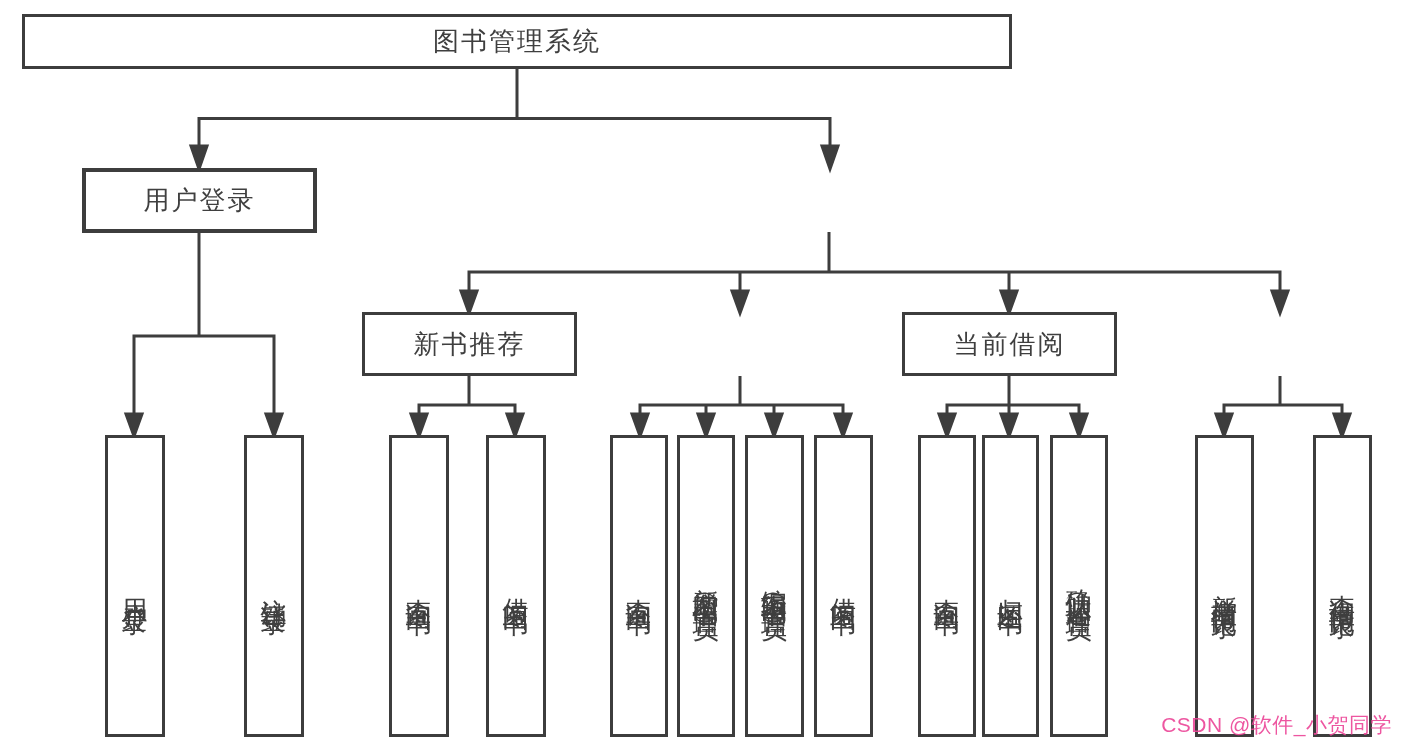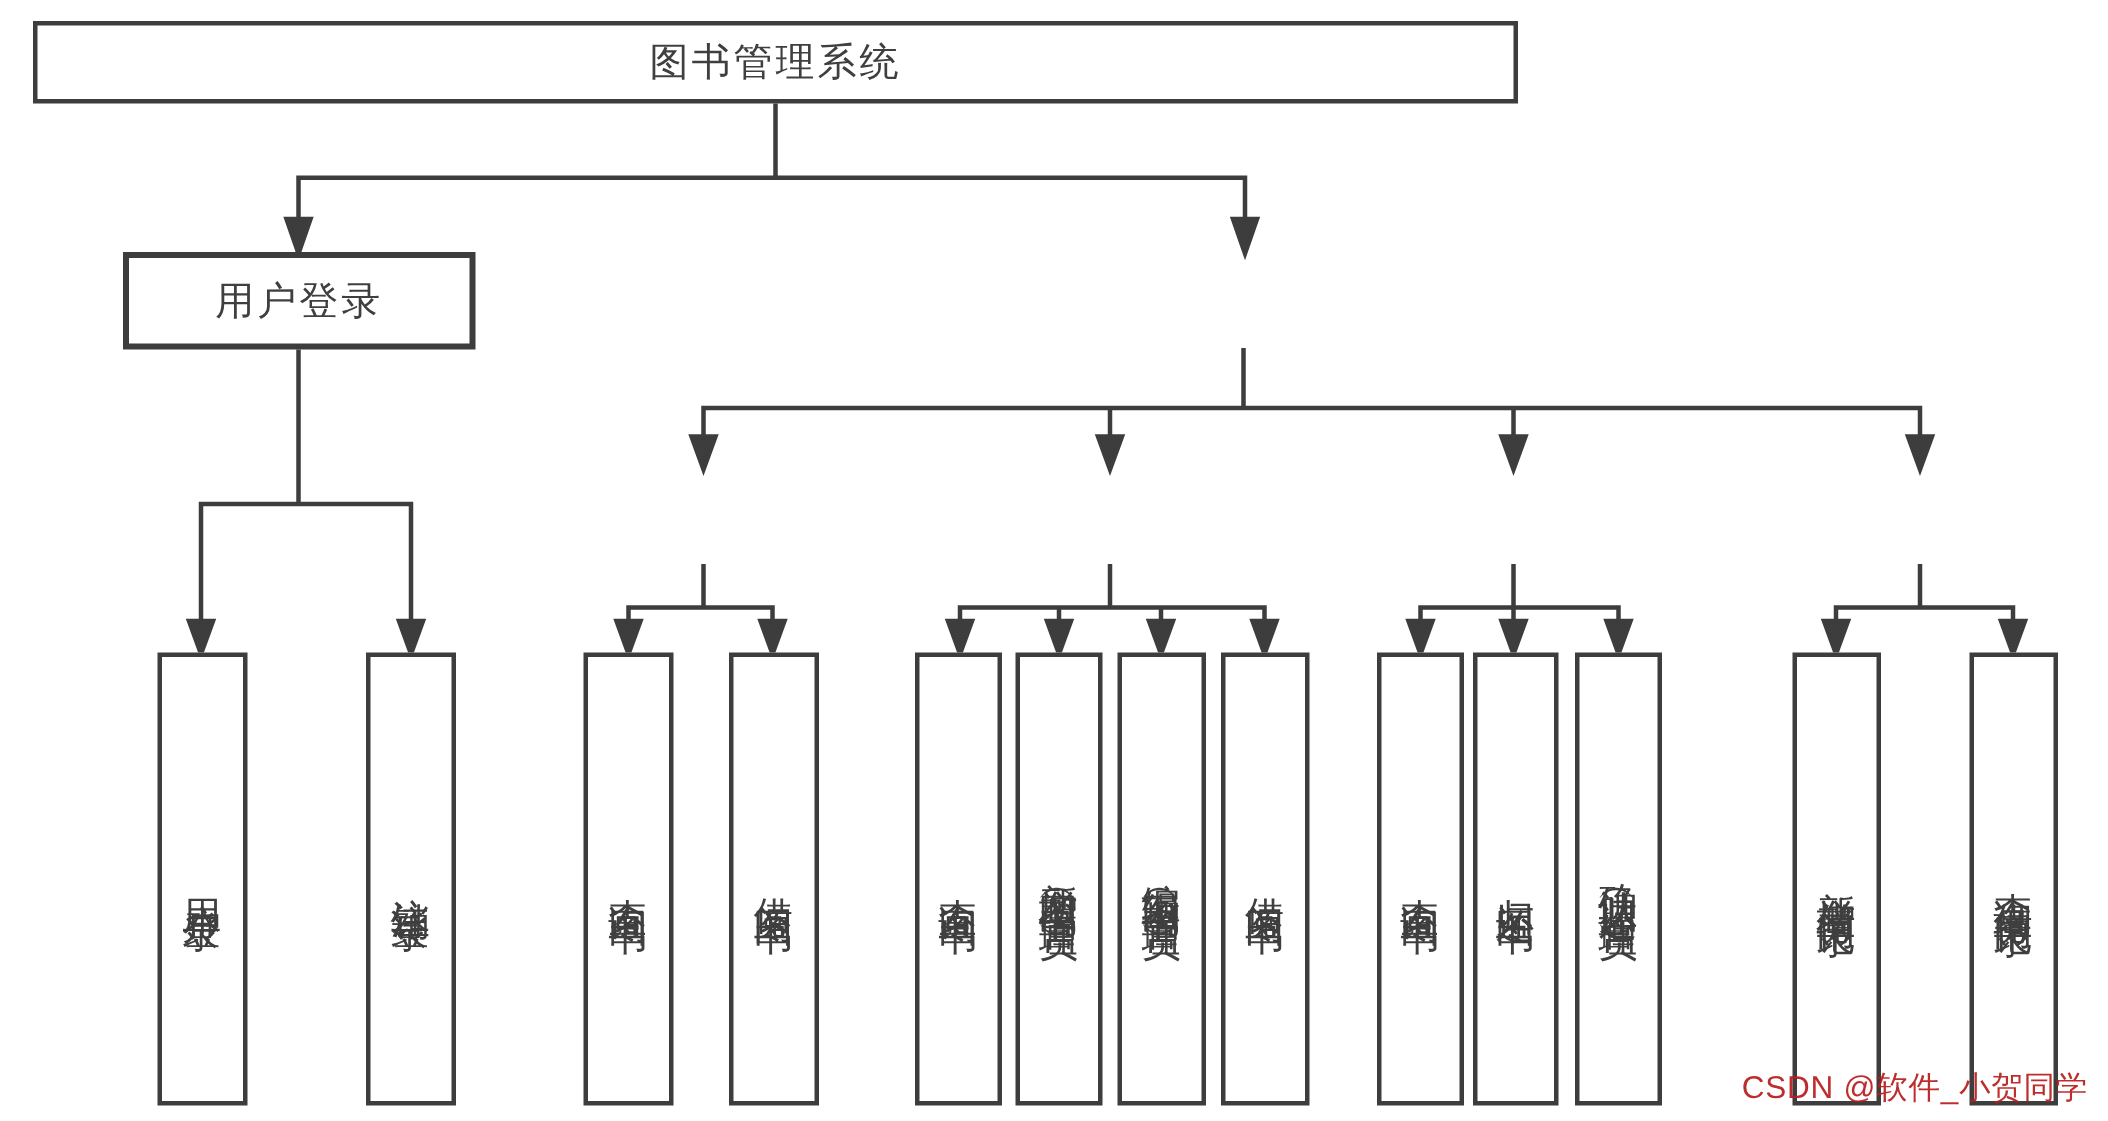--- a/index.html
+++ b/index.html
@@ -34,21 +34,21 @@
     font-size:26px;
     letter-spacing:4px;
     line-height:1.0;
     color:#3f3f3f;
   }
   #watermark{
     position:absolute;
     right:13px;bottom:8px;
     font-size:21px;
     letter-spacing:0.5px;
-    color:#b91c1c;
+    color:#ec4899;
     opacity:0.92;
     z-index:5;
     white-space:nowrap;
   }
 </style>
 </head>
 <body>
 
 <div id="canvas">
 
@@ -89,20 +89,26 @@
   </svg>
 
   <div class="box" style="left:22px;top:14px;width:990px;height:55px;">
     <span class="hlabel">图书管理系统</span>
   </div>
 
   <div class="box lvl2" style="left:82px;top:168px;width:235px;height:65px;">
     <span class="hlabel">用户登录</span>
   </div>
 
+  <div class="box" style="left:362px;top:312px;width:215px;height:64px;">
+    <span class="hlabel">新书推荐</span>
+  </div>
+  <div class="box" style="left:902px;top:312px;width:215px;height:64px;">
+    <span class="hlabel">当前借阅</span>
+  </div>
 
   <div class="box leaf" style="left:105px;">
     <span class="vtext">用户登录</span>
   </div>
   <div class="box leaf" style="left:244px;">
     <span class="vtext">注销登录</span>
   </div>
 
   <div class="box leaf" style="left:389px;">
     <span class="vtext">查询图书</span>

